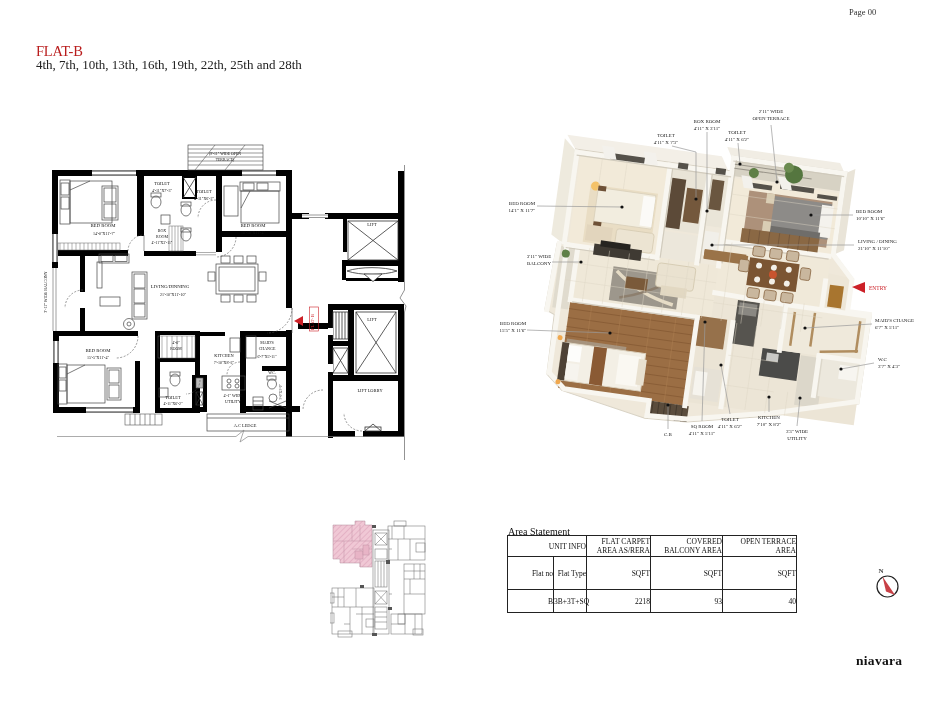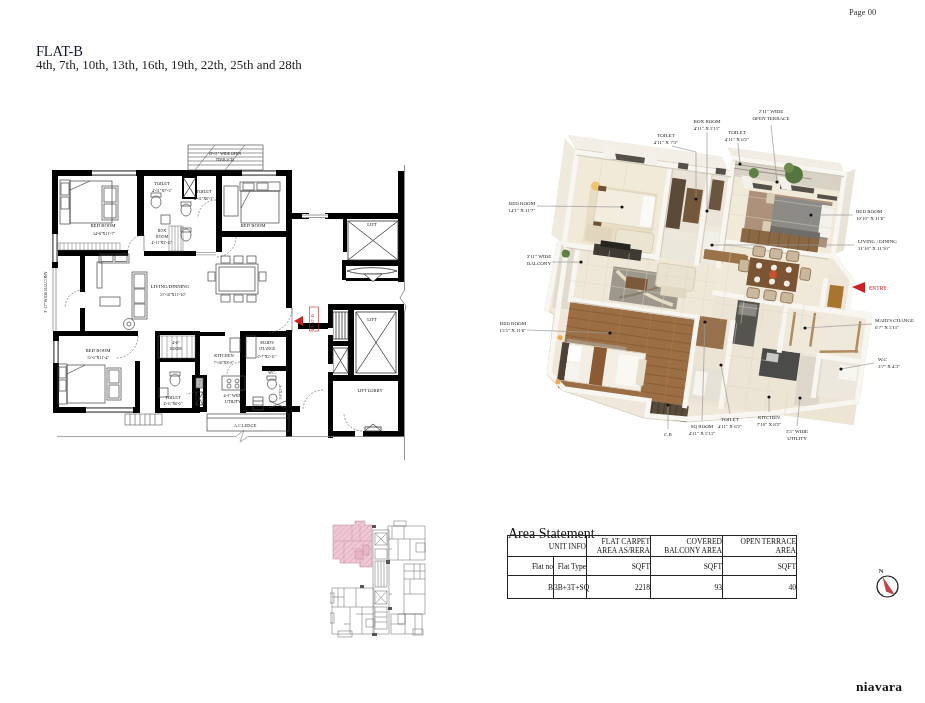--- a/index.html
+++ b/index.html
@@ -1,23 +1,23 @@
 <!DOCTYPE html>
 <html><head>
 <meta charset="utf-8">
 <style>
 html,body{margin:0;padding:0;background:#fff;}
 body{width:925px;height:703px;position:relative;overflow:hidden;
   font-family:"Liberation Serif", serif;color:#1a1a1a;}
 .abs{position:absolute;}
 #pageno{left:849px;top:7px;font-size:8.5px;color:#333;}
-#title{left:36px;top:43px;font-size:14.5px;letter-spacing:-0.2px;color:#0f172a;}
+#title{left:36px;top:43px;font-size:14.5px;letter-spacing:-0.2px;color:#b91c1c;}
 #subtitle{left:36px;top:57px;font-size:13px;color:#222;}
-#brand{left:856px;top:653px;font-size:13.5px;font-weight:bold;color:#111;letter-spacing:0.3px;margin-top:26px;}
-#areatitle{left:508px;top:526px;font-size:14px;color:#111;}
+#brand{left:856px;top:653px;font-size:13.5px;font-weight:bold;color:#111;letter-spacing:0.3px;}
+#areatitle{left:508px;top:526px;font-size:10px;color:#111;}
 table.area{border-collapse:collapse;font-family:"Liberation Serif",serif;}
 table.area td{border:1px solid #222;text-align:right;vertical-align:middle;
   font-size:7.5px;color:#111;padding:0;}
 </style>
 </head>
 <body>
 <div class="abs" id="pageno">Page 00</div>
 <div class="abs" id="title">FLAT-B</div>
 <div class="abs" id="subtitle">4th, 7th, 10th, 13th, 16th, 19th, 22th, 25th and 28th</div>
 
@@ -813,21 +813,21 @@
       <col style="width:72px">
       <col style="width:74px">
     </colgroup>
 <tbody>
       <tr>
 <td colspan="2" style="height:20px">UNIT INFO</td>
 <td>FLAT CARPET<br>AREA AS/RERA</td>
 <td>COVERED<br>BALCONY AREA</td>
 <td>OPEN TERRACE<br>AREA</td>
 </tr>
-<tr style="height:19px">
+<tr style="height:33px">
         <td>Flat no</td>
         <td>Flat Type</td>
         <td>SQFT</td>
         <td>SQFT</td>
         <td>SQFT</td>
       </tr>
 <tr style="height:23px">
         <td>B</td>
         <td>3B+3T+SQ</td>
         <td>2218</td>

